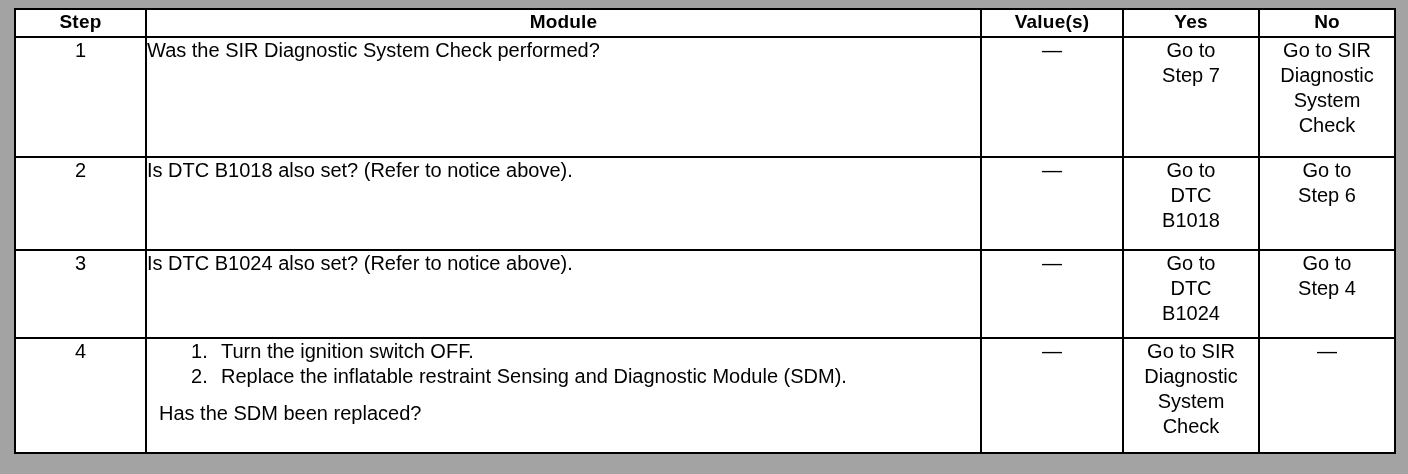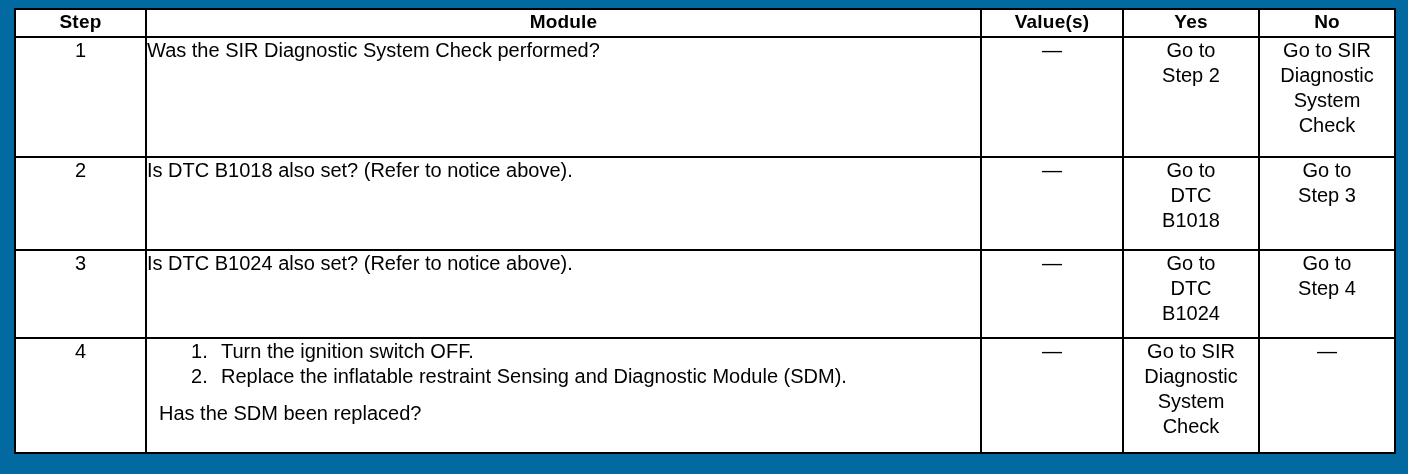--- a/index.html
+++ b/index.html
@@ -12,21 +12,21 @@
     width: 1408px;
     height: 474px;
     font-family: "Liberation Sans", sans-serif;
     color: #000000;
     overflow: hidden;
   }
   .sheet {
     position: relative;
     width: 1408px;
     height: 474px;
-    background: #0369a1;
+    background: #a3a3a3;
   }
   table.diag {
     position: absolute;
     left: 14px;
     top: 8px;
     width: 1380px;
     border-collapse: collapse;
     table-layout: fixed;
     background: #ffffff;
   }
@@ -147,42 +147,42 @@
     </thead>
 
     <tbody>
 
       <tr class="r1">
         <td class="step">1</td>
         <td class="action">Was the SIR Diagnostic System Check performed?</td>
         <td class="value">—</td>
         <td class="yn">
           <span class="yn-line">Go to</span>
-          <span class="yn-line">Step 2</span>
+          <span class="yn-line">Step 7</span>
         </td>
         <td class="yn">
           <span class="yn-line">Go to SIR</span>
           <span class="yn-line">Diagnostic</span>
           <span class="yn-line">System</span>
           <span class="yn-line">Check</span>
         </td>
       </tr>
 
       <tr class="r2">
         <td class="step">2</td>
         <td class="action">Is DTC B1018 also set? (Refer to notice above).</td>
         <td class="value">—</td>
         <td class="yn">
           <span class="yn-line">Go to</span>
           <span class="yn-line">DTC</span>
           <span class="yn-line">B1018</span>
         </td>
         <td class="yn">
           <span class="yn-line">Go to</span>
-          <span class="yn-line">Step 3</span>
+          <span class="yn-line">Step 6</span>
         </td>
       </tr>
 
       <tr class="r3">
         <td class="step">3</td>
         <td class="action">Is DTC B1024 also set? (Refer to notice above).</td>
         <td class="value">—</td>
         <td class="yn">
           <span class="yn-line">Go to</span>
           <span class="yn-line">DTC</span>

